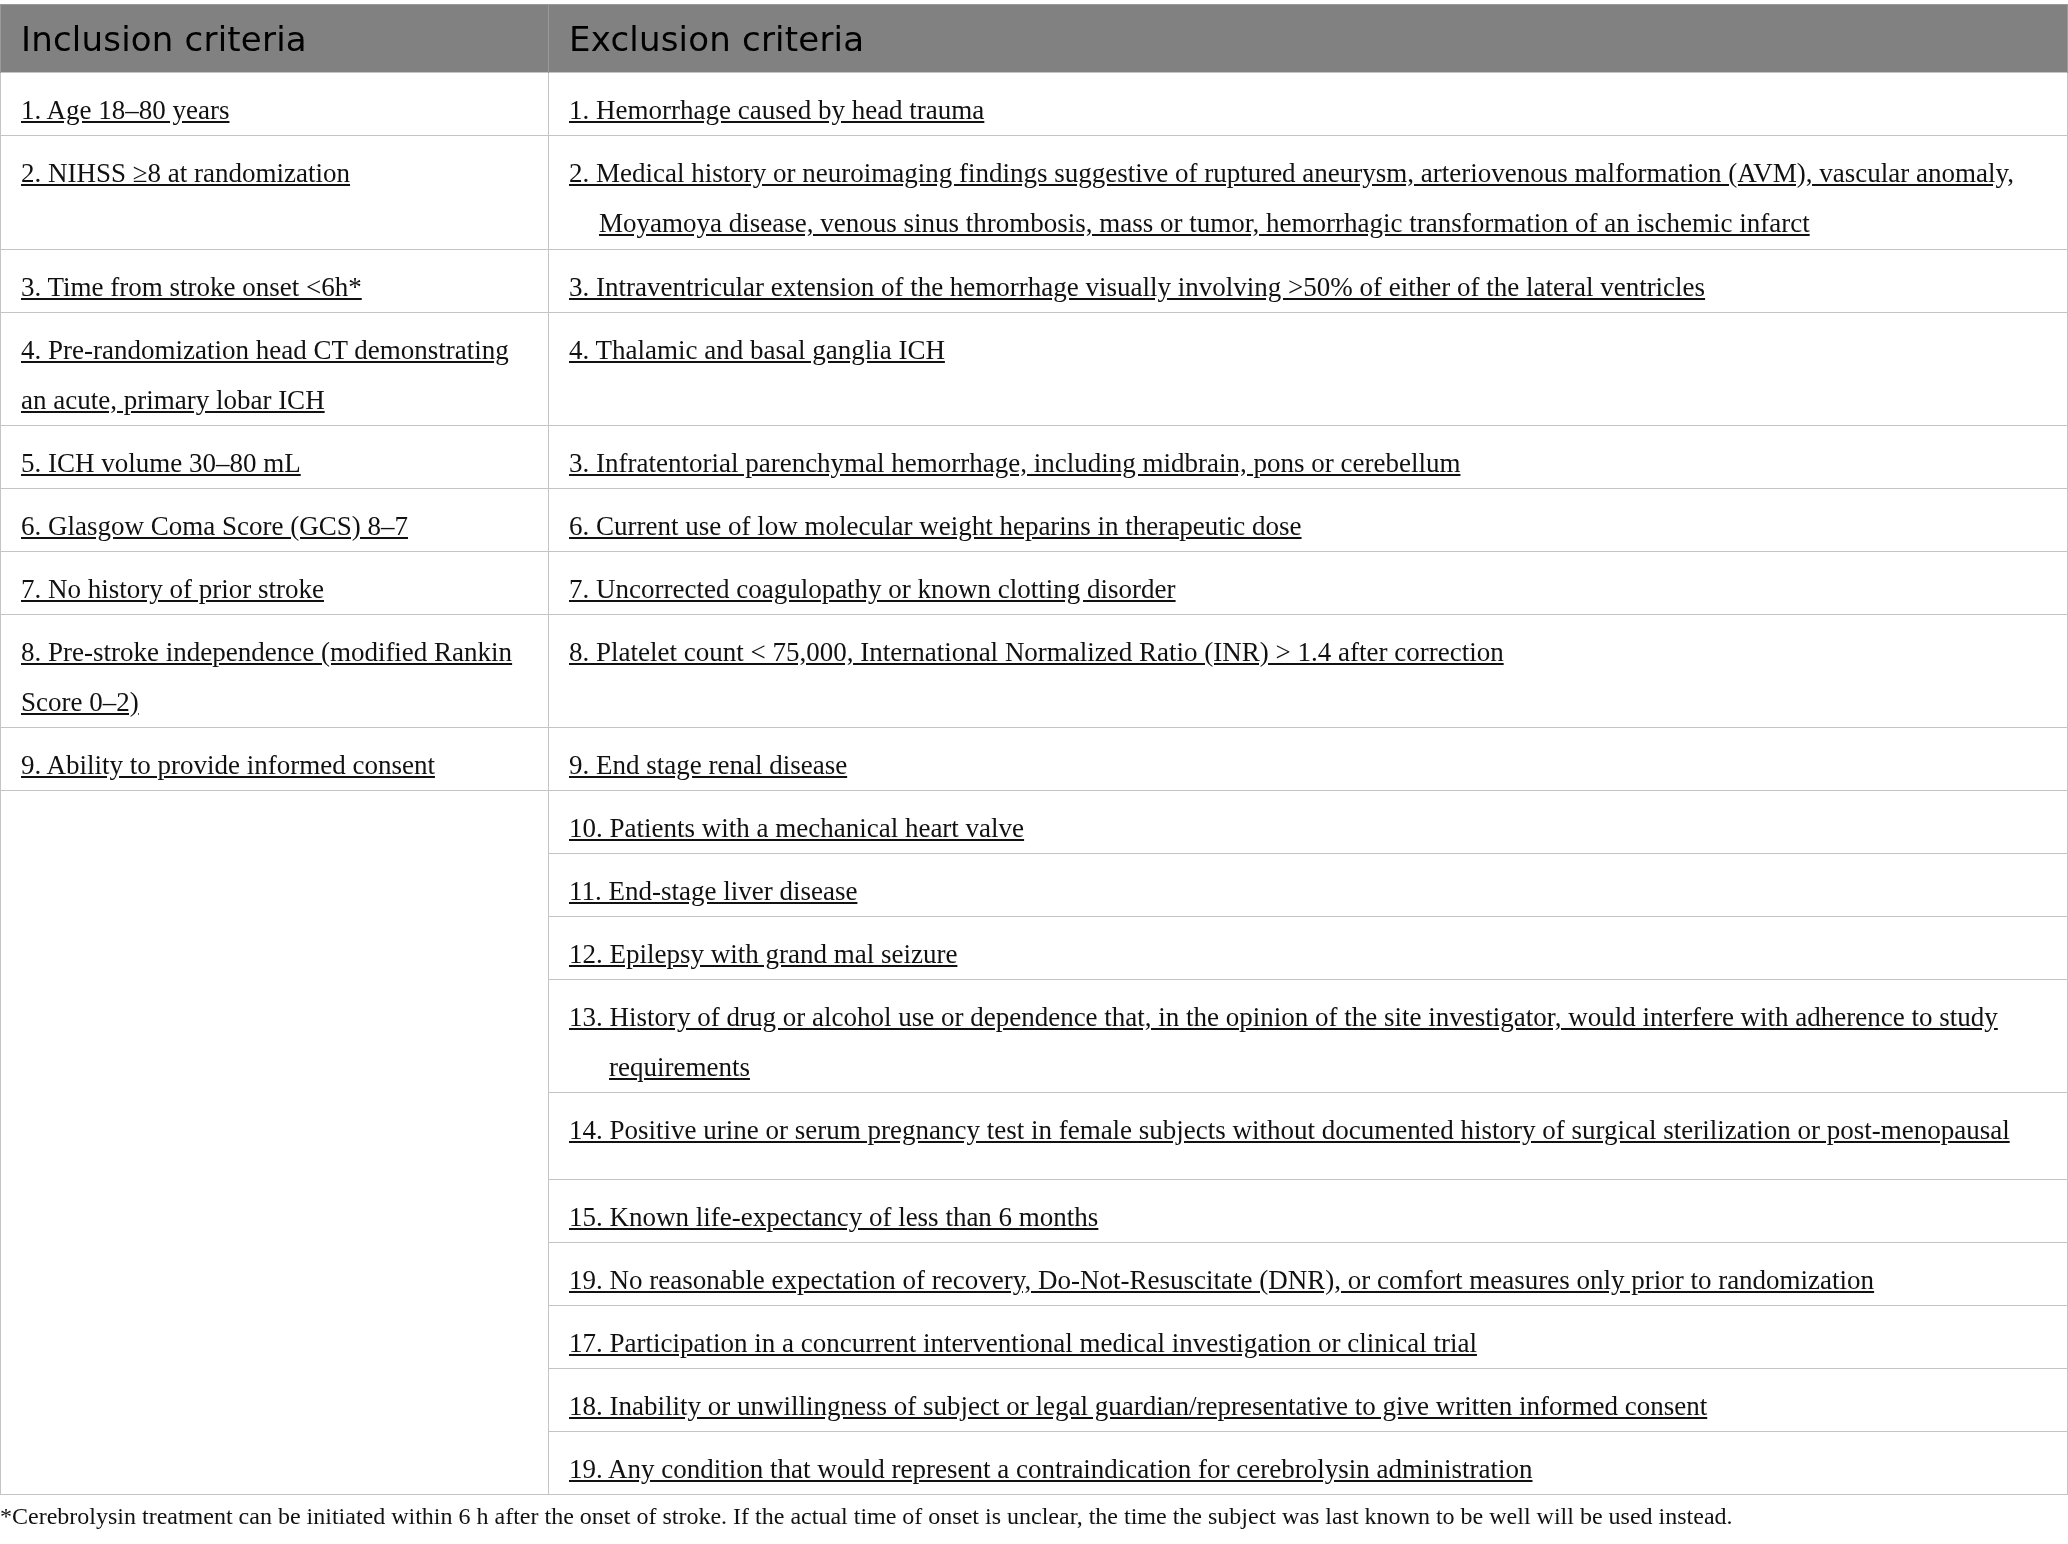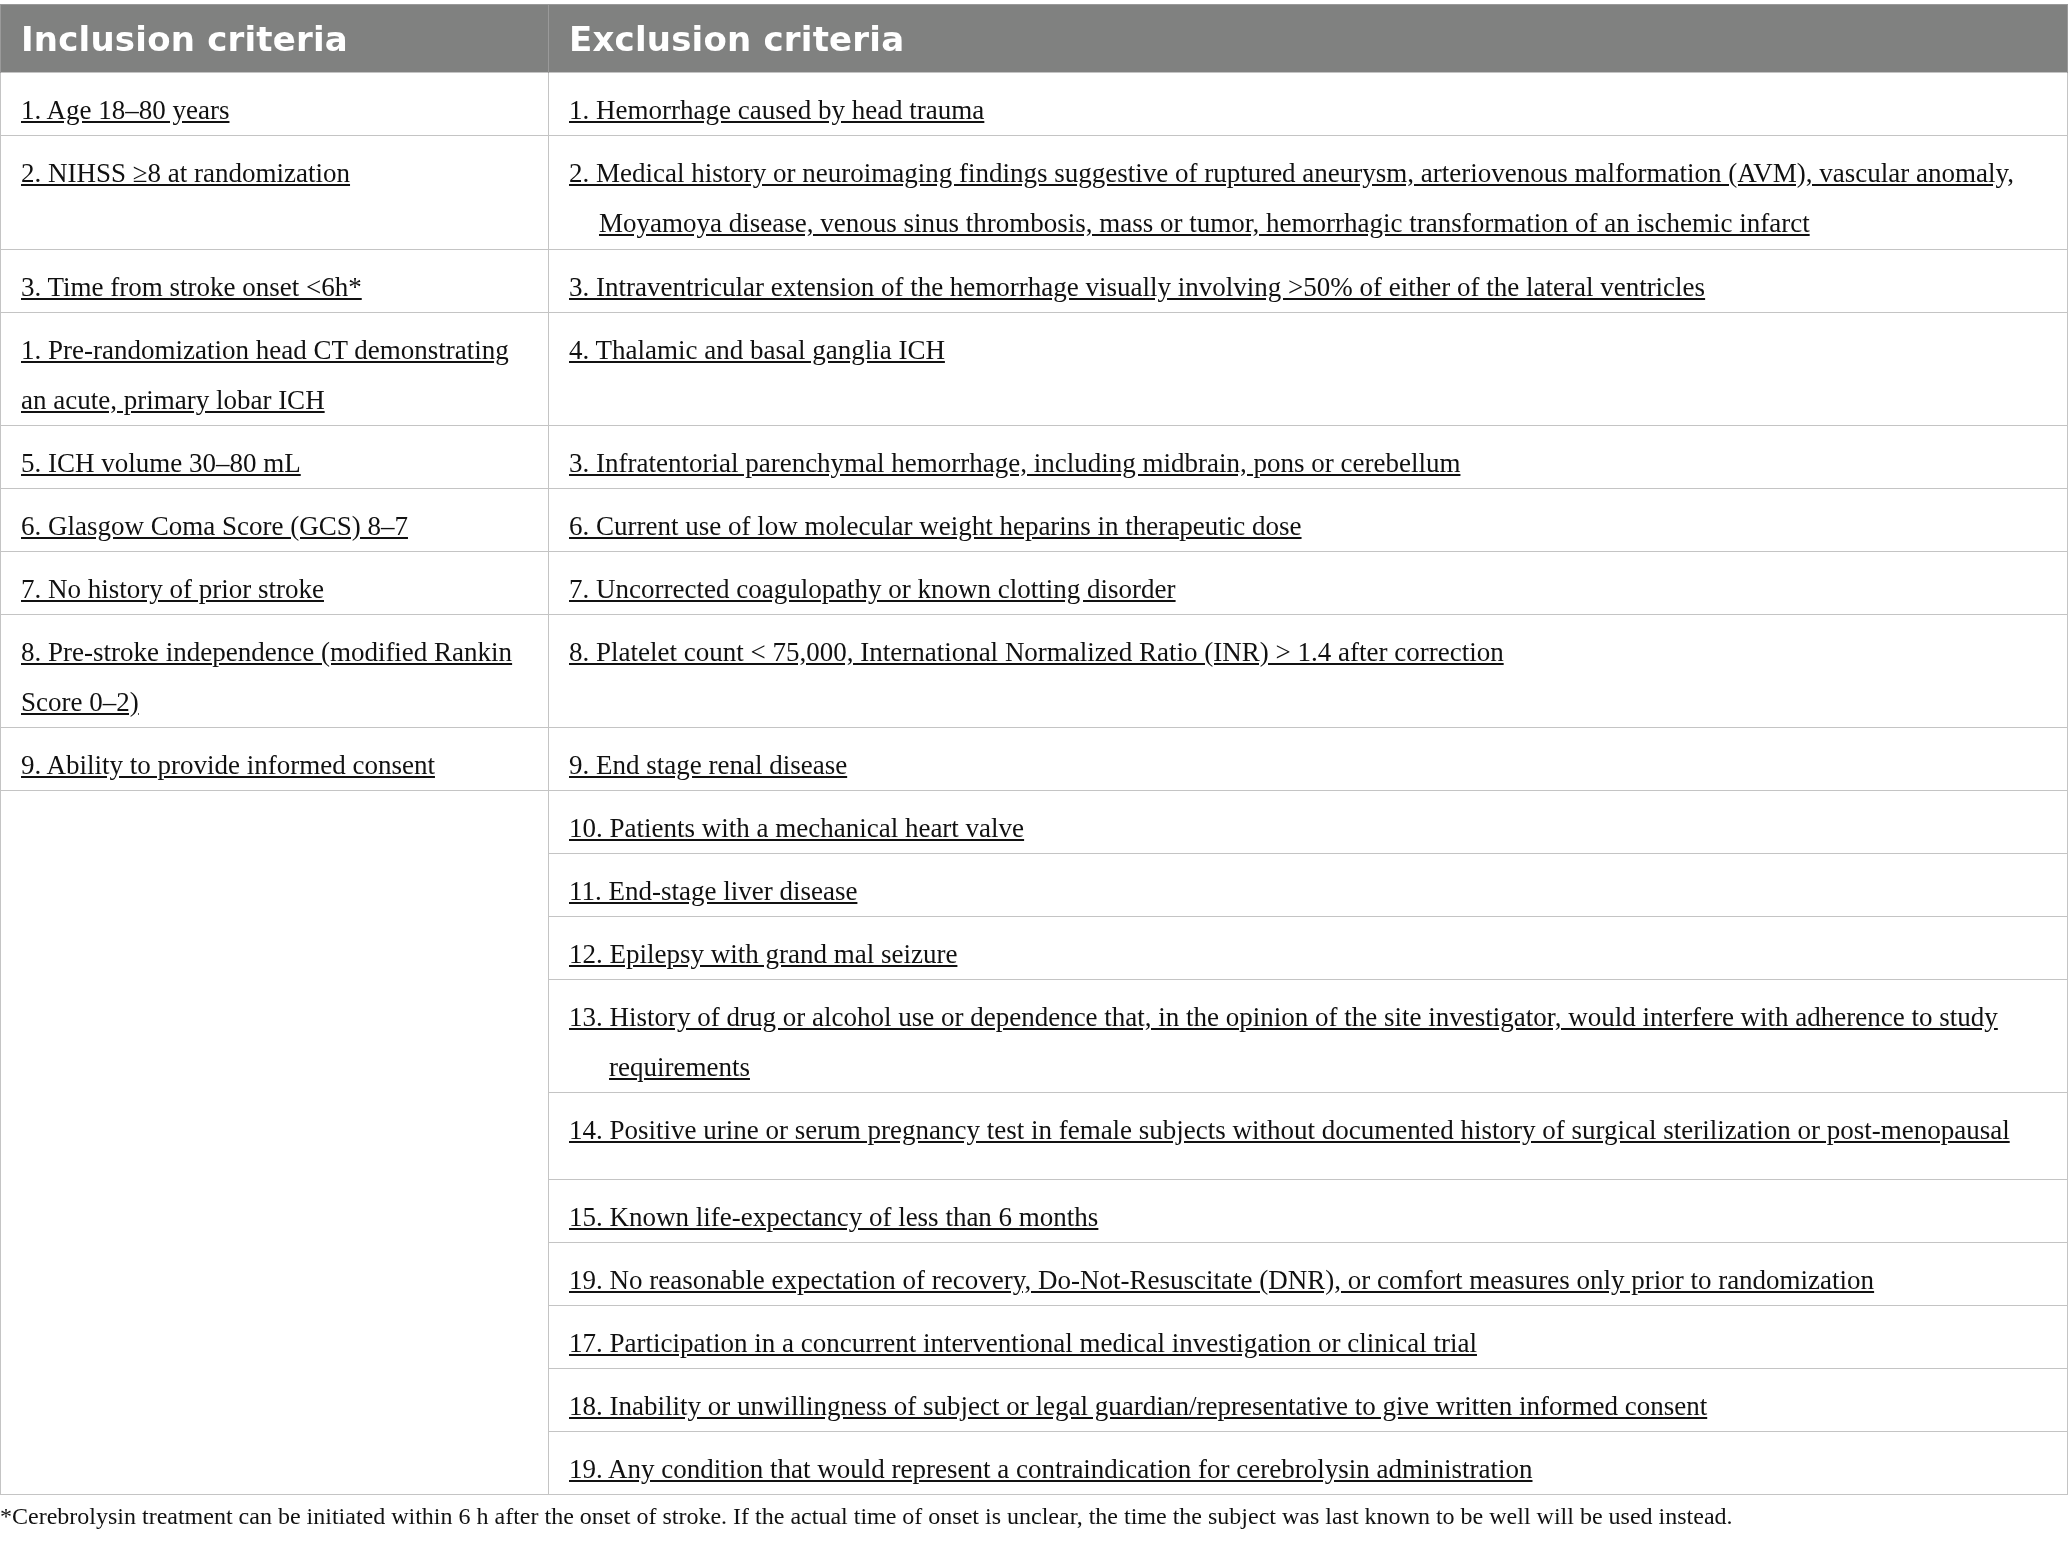--- a/index.html
+++ b/index.html
@@ -3,23 +3,23 @@
 <meta charset="utf-8">
 <style>
   html, body { margin: 0; padding: 0; background: #ffffff; }
   body { width: 2068px; height: 1544px; position: relative; overflow: hidden; }
   .table-wrap { position: absolute; left: 0; top: 4px; width: 2067px; }
   table { border-collapse: collapse; width: 2067px; table-layout: fixed; }
   col.c1 { width: 548px; }
   col.c2 { width: 1519px; }
   th {
     background: #808180;
-    color: #ffffff;
+    color: #000000;
     font-family: "DejaVu Sans", sans-serif;
-    font-weight: bold;
+    font-weight: normal;
     font-size: 34px;
     text-align: left;
     height: 67px;
     padding: 0 0 0 20px;
     border-left: 1px solid #9a9a9a;
     border-right: 1px solid #9a9a9a;
     border-top: 1px solid #9a9a9a;
     letter-spacing: 0.2px;
   }
   td {
@@ -88,21 +88,21 @@
       <tr style="height:62px">
         <td class="inc">
             <span class="item">3. Time from stroke onset &lt;6h*</span>
           </td>
         <td class="exc">
             <span class="item">3. Intraventricular extension of the hemorrhage visually involving &gt;50% of either of the lateral ventricles</span>
           </td>
       </tr>
       <tr style="height:110px">
         <td class="inc">
-            <span class="item">1. Pre-randomization head CT demonstrating an acute, primary lobar ICH</span>
+            <span class="item">4. Pre-randomization head CT demonstrating an acute, primary lobar ICH</span>
           </td>
         <td class="exc">
             <span class="item">4. Thalamic and basal ganglia ICH</span>
           </td>
       </tr>
       <tr style="height:61px">
         <td class="inc">
             <span class="item">5. ICH volume 30–80 mL</span>
           </td>
         <td class="exc">

